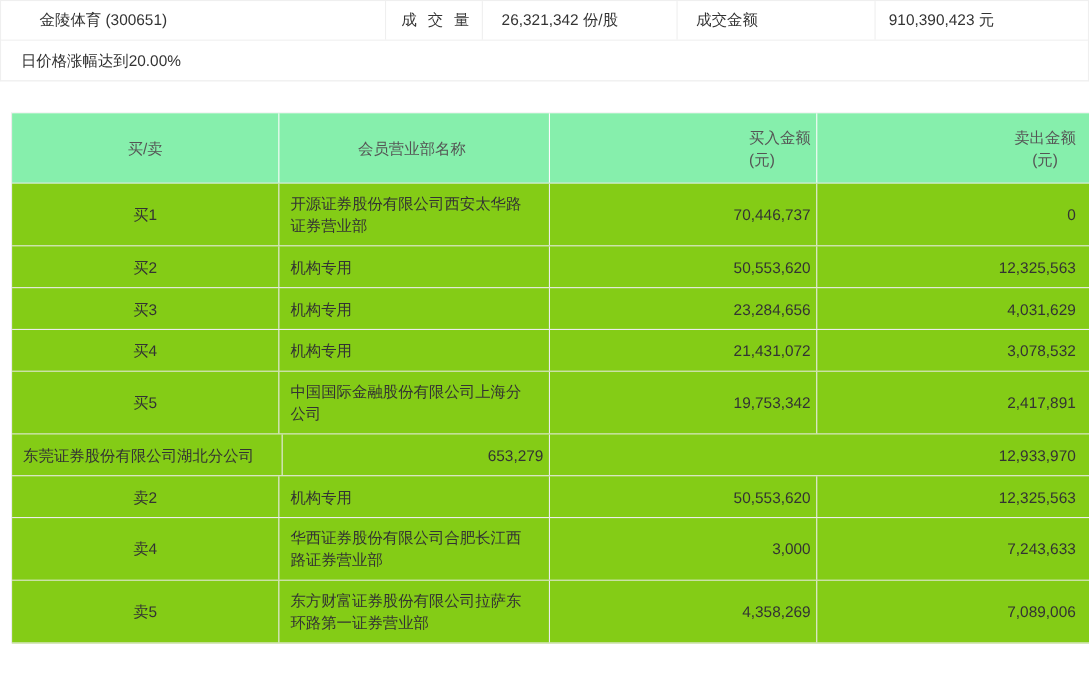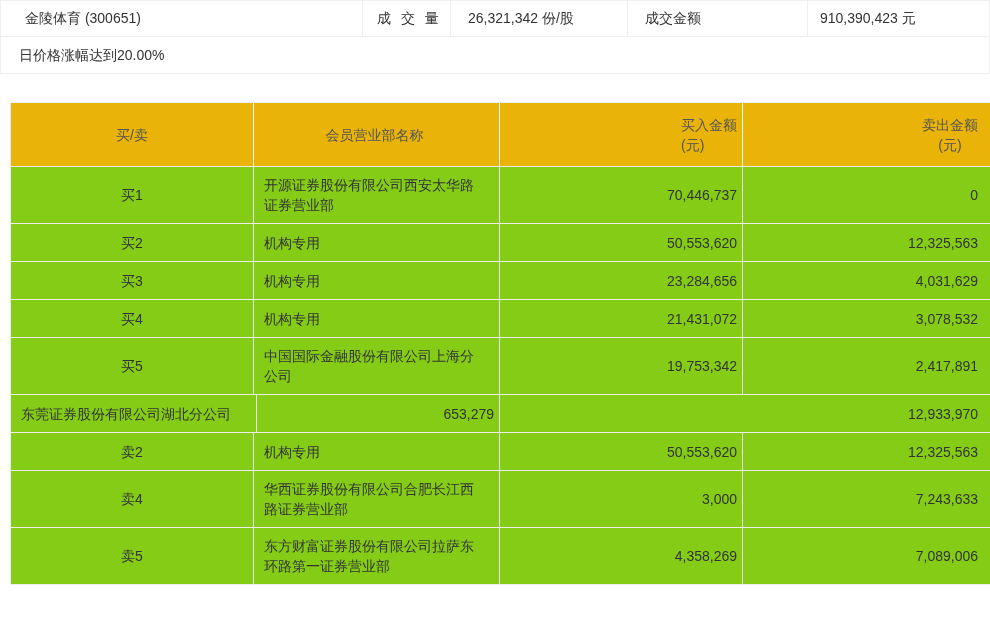--- a/index.html
+++ b/index.html
@@ -27,42 +27,42 @@
     align-items: stretch;
   }
   .s-cell {
     display: flex;
     align-items: center;
     border-right: 1px solid #efefef;
     white-space: nowrap;
     overflow: hidden;
   }
   .s-cell:last-child { border-right: none; }
-  .s-stock  { width: 350px; padding-left: 12px; margin-left: 12px; }
+  .s-stock  { width: 350px; padding-left: 35px; }
   .s-vlabel { width: 88px;  padding-left: 14px; letter-spacing: 3px; }
   .s-vvalue { width: 177px; padding-left: 17px; }
   .s-alabel { width: 180px; padding-left: 17px; }
   .s-avalue { flex: 1;      padding-left: 12px; }
   .summary-reason {
     height: 36px;
     line-height: 36px;
     padding-left: 18px;
   }
 
   
   .table {
     margin-left: 10px;
     width: 980px;
     border-left: 1px solid #ececec;
     border-top: 1px solid #f3f3f3;
   }
   .thead {
     display: flex;
     height: 64px;
-    background: #eab308;
+    background: #86efac;
     border-bottom: 1px solid #ececec;
   }
   .th {
     display: flex;
     align-items: center;
     justify-content: center;
     text-align: right;
     color: #555555;
     line-height: 20px;
     white-space: pre-line;

